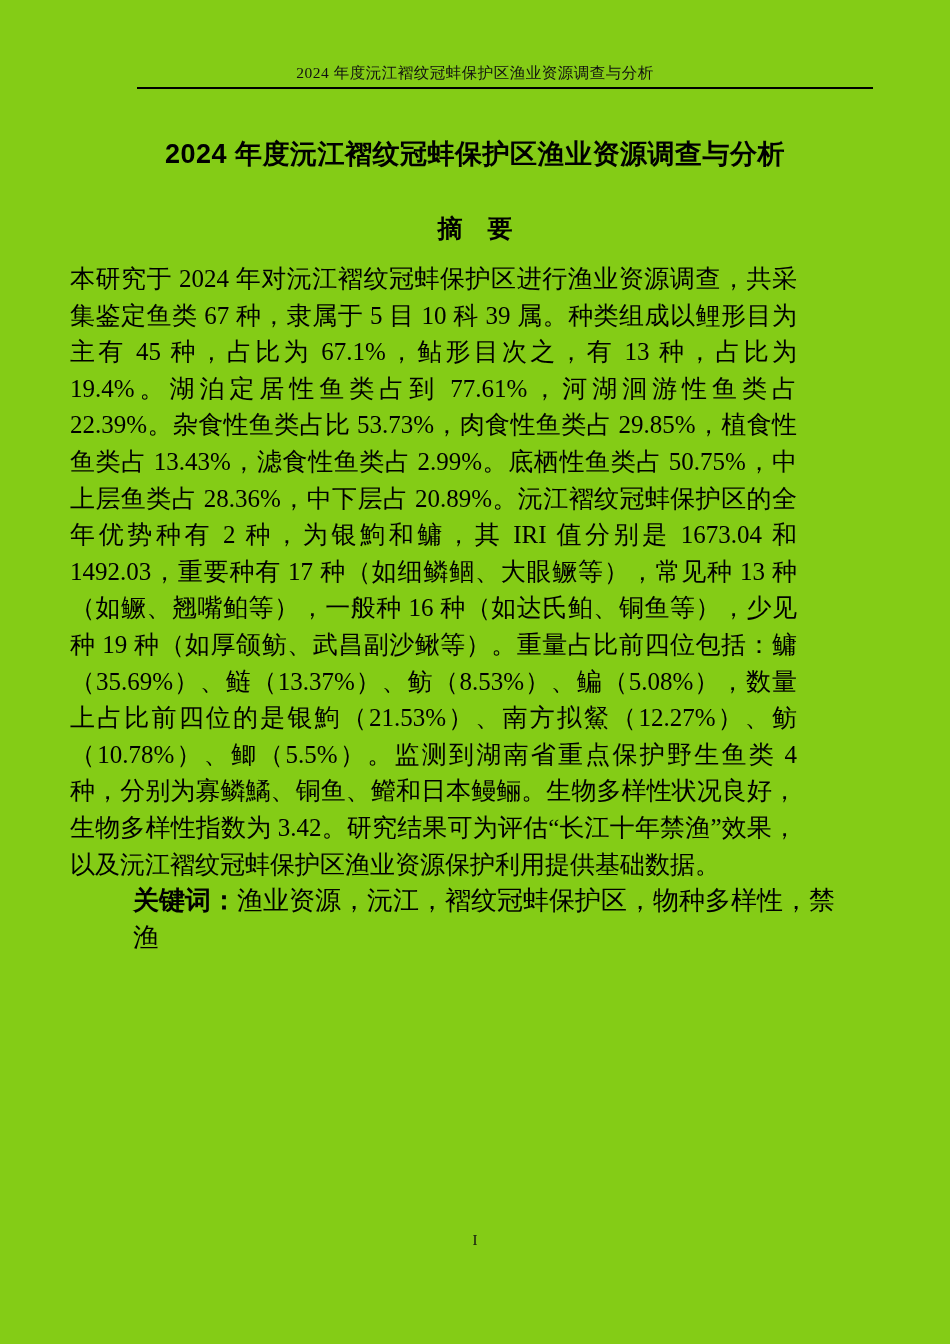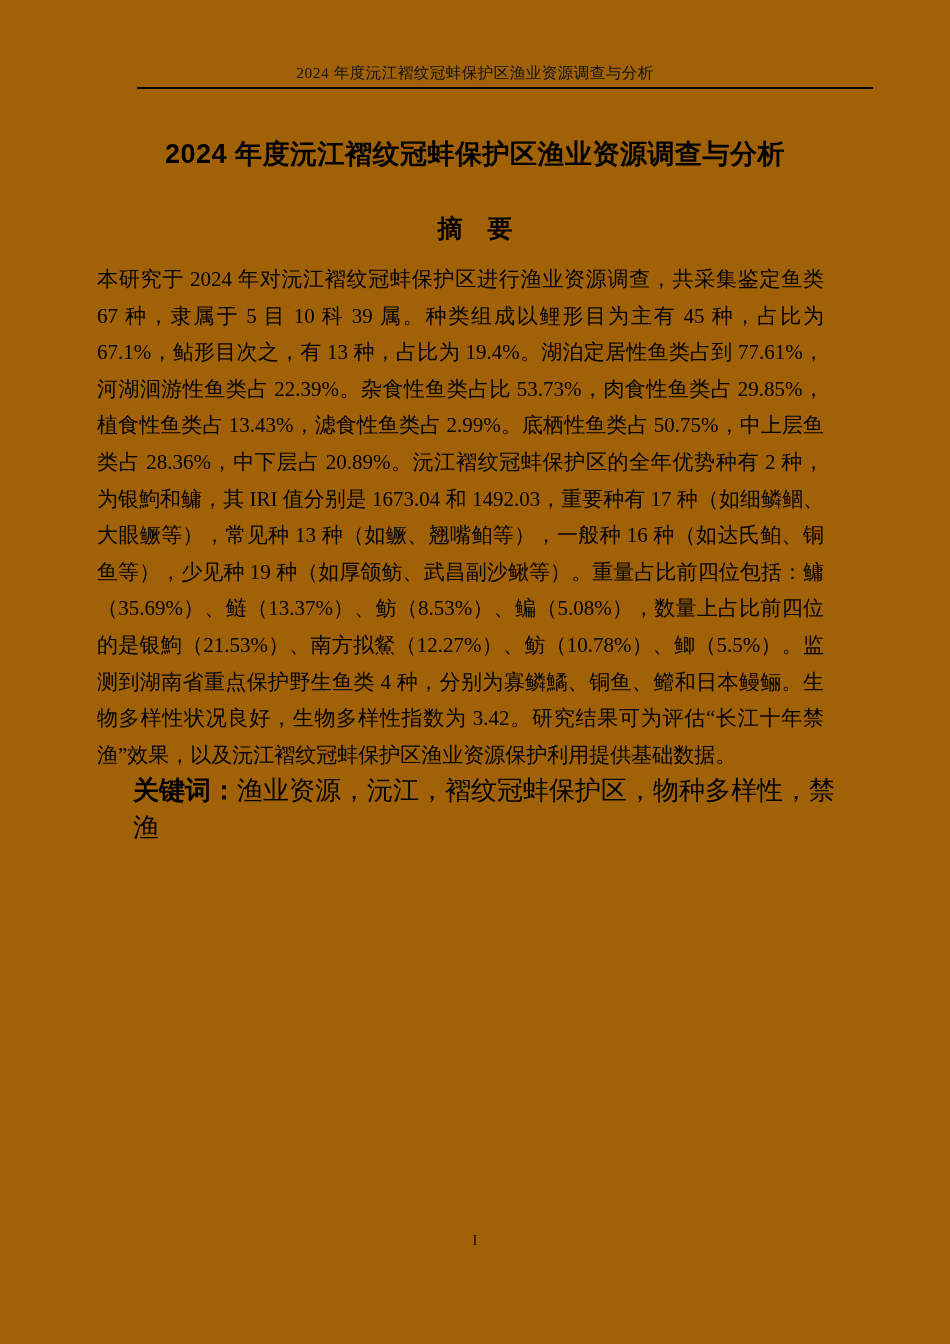--- a/index.html
+++ b/index.html
@@ -5,21 +5,21 @@
   html, body {
     margin: 0;
     padding: 0;
     background: #ffffff;
   }
   .page {
     position: relative;
     width: 950px;
     height: 1344px;
     margin: 0 auto;
-    background: #a16207;
+    background: #84cc16;
     font-family: "Liberation Serif", "DejaVu Serif", serif;
     color: #000000;
     overflow: hidden;
   }
   .running-head {
     padding-top: 63px;
     text-align: center;
     font-size: 15.5px;
     line-height: 20px;
     letter-spacing: 0.5px;
@@ -42,23 +42,23 @@
     letter-spacing: 0.5px;
   }
   .abstract-heading {
     margin: 42px 0 0 0;
     text-align: center;
     font-weight: 700;
     font-size: 25px;
     line-height: 32px;
   }
   .abstract-body {
-    margin: 16px 0 0 97px;
+    margin: 16px 0 0 70px;
     width: 727px;
-    font-size: 21px;
+    font-size: 25px;
     line-height: 36.6px;
     text-align: justify;
     text-justify: inter-ideograph;
   }
   .keywords-line {
     margin: 0 0 0 133px;
     width: 727px;
     font-size: 26px;
     line-height: 36.6px;
     text-align: left;

